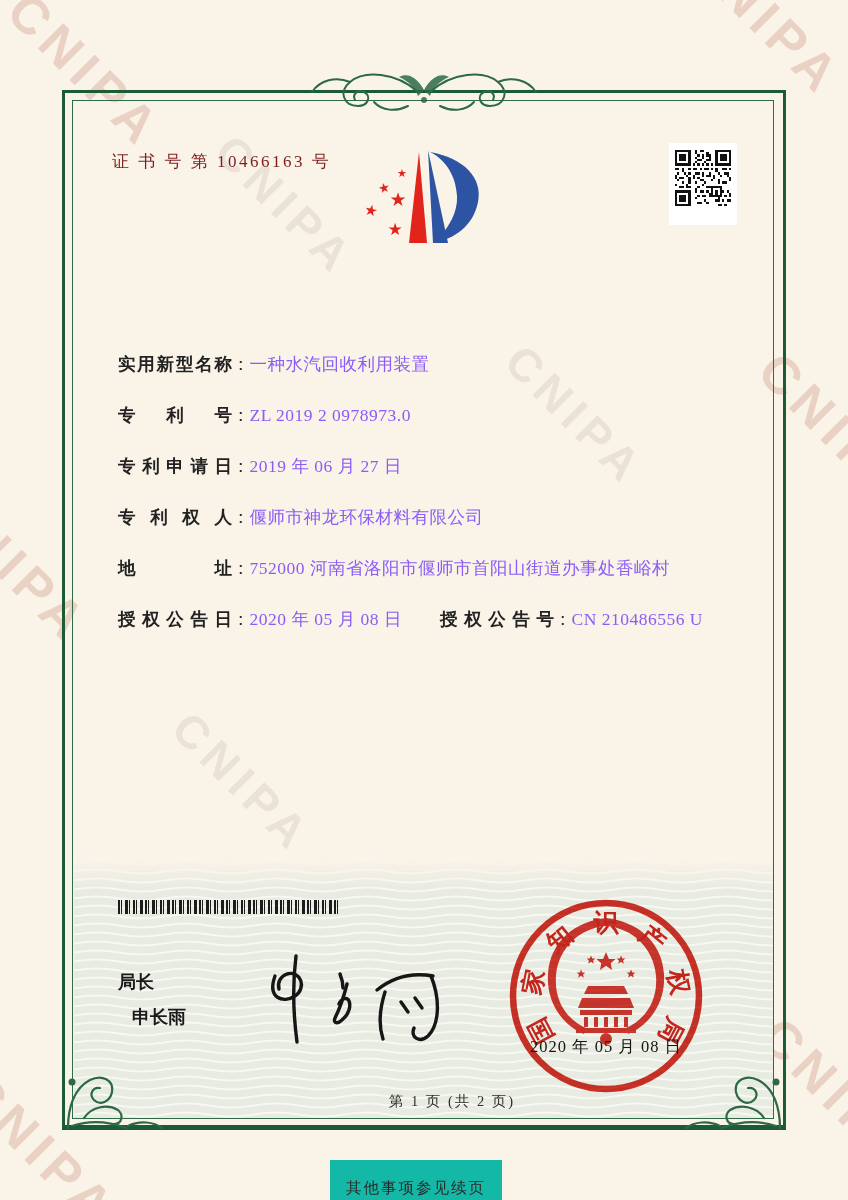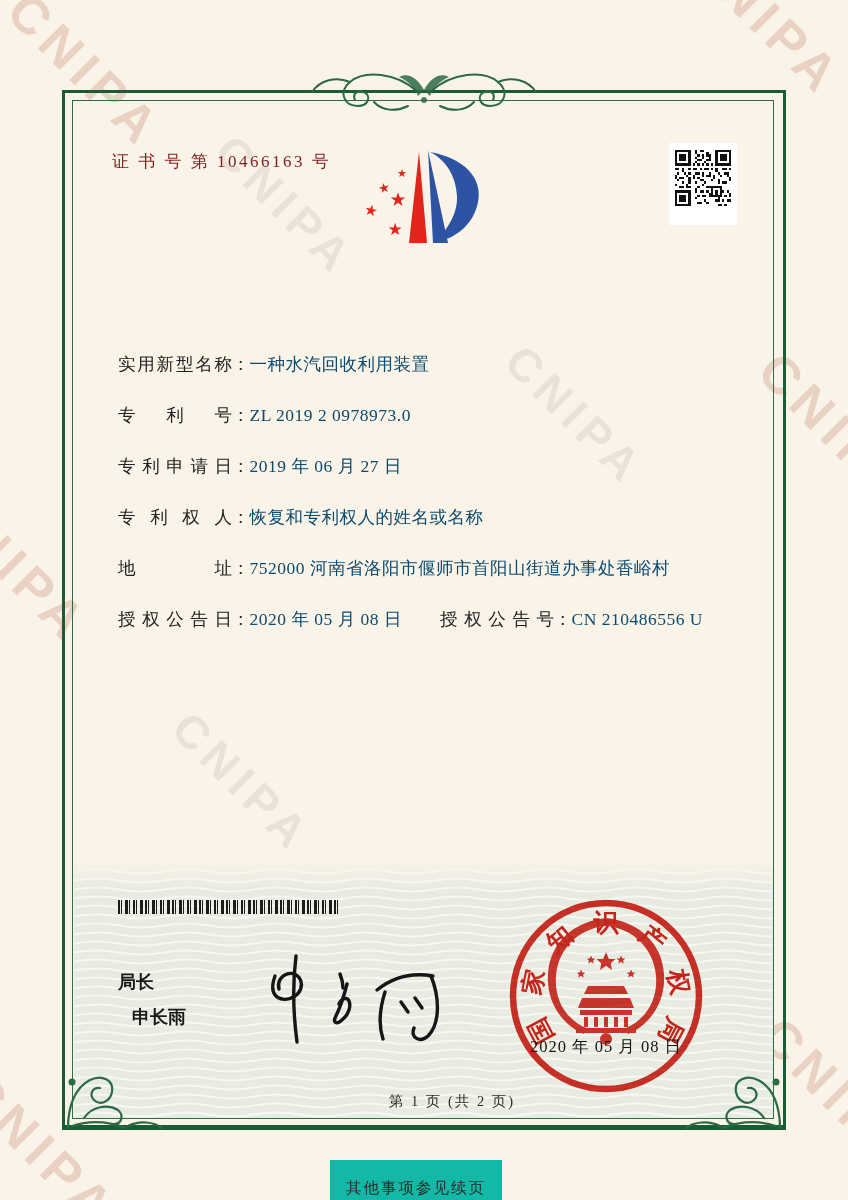--- a/index.html
+++ b/index.html
@@ -28,22 +28,22 @@
   .logo .star{position:absolute;color:#e2251b;transform:translate(-50%,-50%);line-height:1;}
   .qr-box{position:absolute;left:669px;top:143px;width:68px;height:82px;background:#fff;z-index:5;}
   .qr-box svg{position:absolute;left:6px;top:7px;}
   .title{position:absolute;left:0;top:254px;width:848px;text-align:center;font-size:40px;
          font-weight:bold;letter-spacing:8px;color:#141414;z-index:5;}
 
   
   .fields{position:absolute;left:118px;top:352px;width:620px;z-index:5;font-size:17.5px;}
   .frow{position:relative;height:24px;margin-bottom:27px;white-space:nowrap;}
   .flabel{display:inline-block;width:114px;text-align:justify;text-align-last:justify;
-          vertical-align:top;color:#222;}
-  .fvalue{color:#0c4a6e;letter-spacing:0.5px;}
+          vertical-align:top;color:#222;font-weight:bold;}
+  .fvalue{color:#8b5cf6;letter-spacing:0.5px;}
   .fpair2{position:absolute;left:322px;top:0;}
 
   
   .body-text{position:absolute;left:118px;top:694px;width:614px;z-index:5;
              font-size:16.5px;line-height:27px;text-align:justify;color:#1d1d1d;}
   .body-text p{margin:0;text-indent:2em;}
 
   
   .barcode{position:absolute;left:118px;top:900px;width:220px;height:14px;z-index:5;
      background:repeating-linear-gradient(90deg,
@@ -189,21 +189,21 @@
     <div class="frow">
       <span class="flabel">实用新型名称</span><span>：</span><span class="fvalue">一种水汽回收利用装置</span>
     </div>
     <div class="frow">
       <span class="flabel">专利号</span><span>：</span><span class="fvalue">ZL 2019 2 0978973.0</span>
     </div>
     <div class="frow">
       <span class="flabel">专利申请日</span><span>：</span><span class="fvalue">2019 年 06 月 27 日</span>
     </div>
     <div class="frow">
-      <span class="flabel">专利权人</span><span>：</span><span class="fvalue">恢复和专利权人的姓名或名称</span>
+      <span class="flabel">专利权人</span><span>：</span><span class="fvalue">偃师市神龙环保材料有限公司</span>
     </div>
     <div class="frow">
       <span class="flabel">地址</span><span>：</span><span class="fvalue">752000 河南省洛阳市偃师市首阳山街道办事处香峪村</span>
     </div>
     <div class="frow">
       <span class="flabel">授权公告日</span><span>：</span><span class="fvalue">2020 年 05 月 08 日</span>
       <span class="fpair2">
         <span class="flabel">授权公告号</span><span>：</span><span class="fvalue">CN 210486556 U</span>
       </span>
     </div>

